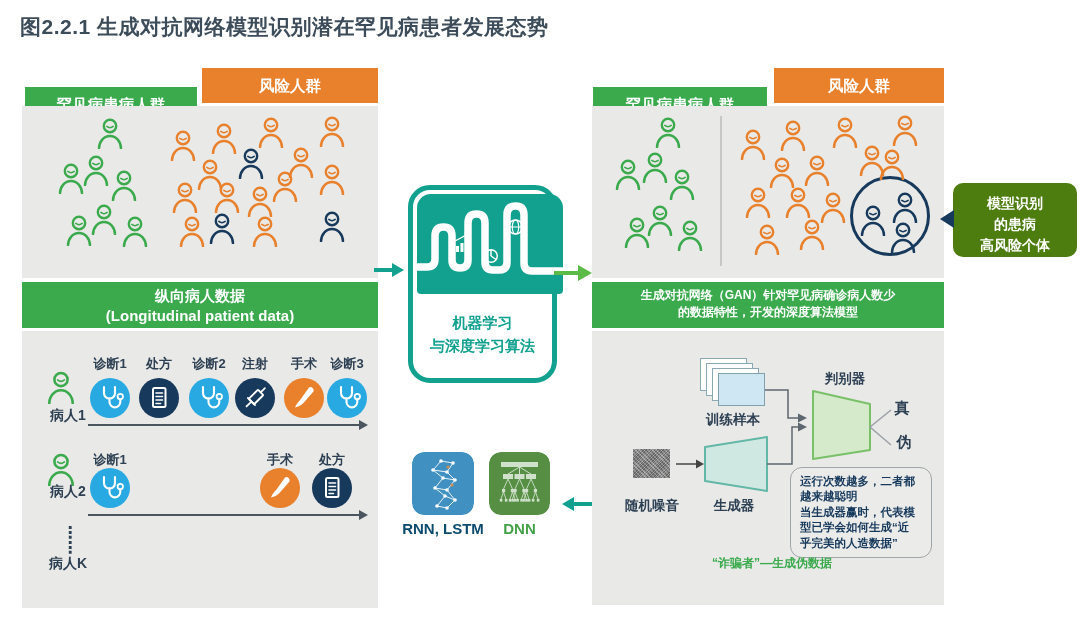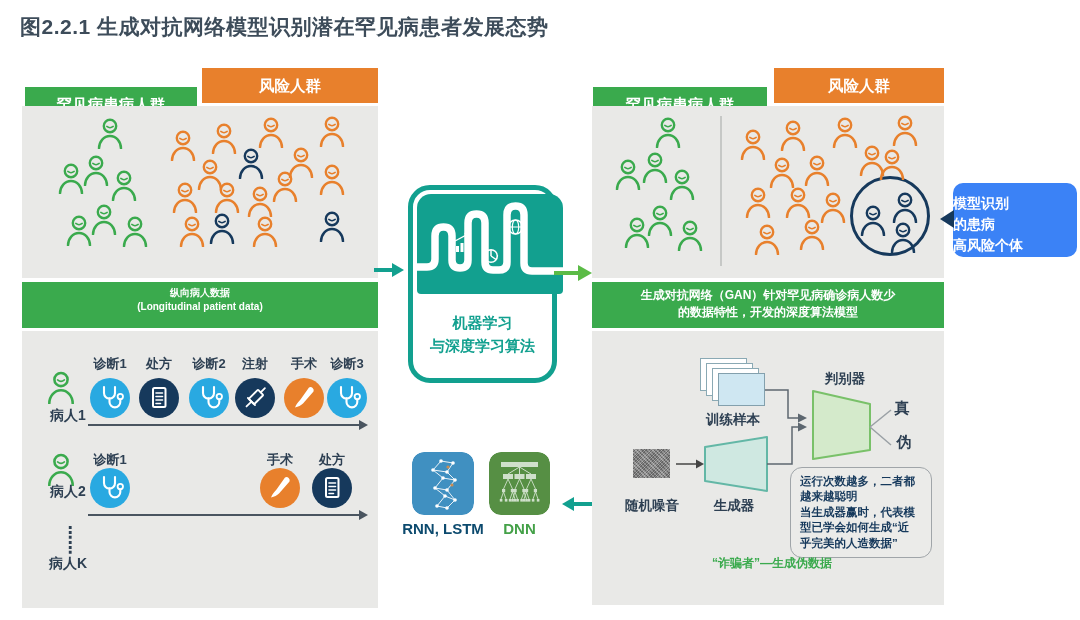--- a/index.html
+++ b/index.html
@@ -13,22 +13,22 @@
   .title{left:20px;top:13px;font-size:21px;font-weight:bold;color:#3d4c5a;letter-spacing:.5px;}
   .hdr{height:35px;line-height:35px;text-align:center;color:#fff;font-size:15.5px;font-weight:bold;}
   .hdr-green{background:#3aaa4d;margin-top:19px;}
   .hdr-orange{background:#e8802c;}
   .panel{background:#e9e9e7;}
   .band{background:#3aaa4d;color:#fff;text-align:center;}
   .person{position:absolute;width:28px;height:31px;}
   .person-lg{width:30px;height:33px;}
   .divider{position:absolute;width:2px;background:#c6c8c6;}
   .hl-circle{position:absolute;width:80px;height:80px;border:3px solid #16395c;border-radius:50%;box-sizing:border-box;}
-  .callout{background:#3b82f6;border-radius:10px;color:#fff;font-size:14px;font-weight:bold;
-    line-height:1.5;padding-top:10px;box-sizing:border-box;}
+  .callout{background:#4d7c0f;border-radius:10px;color:#fff;font-size:14px;font-weight:bold;
+    text-align:center;line-height:1.5;padding-top:10px;box-sizing:border-box;}
   .callout::before{content:'';position:absolute;left:-13px;top:27px;
     border-right:14px solid #16395c;border-top:9px solid transparent;border-bottom:9px solid transparent;}
   .ml-box{border:5px solid #12a08f;border-radius:22px;background:#fff;box-sizing:border-box;padding:4px;}
   .ml-top{width:146px;height:100px;background:#12a08f;border-radius:14px 14px 4px 4px;overflow:hidden;}
   .ml-text{margin-top:17px;text-align:center;color:#12a08f;font-size:15px;font-weight:bold;line-height:1.55;}
   .ev-label{position:absolute;width:56px;margin-left:-28px;text-align:center;
     font-size:13px;font-weight:bold;color:#2e4053;}
   .ev-circle{position:absolute;width:40px;height:40px;margin:-20px 0 0 -20px;border-radius:50%;}
   .ev-circle svg{position:absolute;left:4px;top:4px;width:32px;height:32px;}
   .patient-label{position:absolute;width:60px;text-align:center;font-size:14px;font-weight:bold;color:#2e4053;}
@@ -154,21 +154,21 @@
     </svg>
     <svg class="person" viewBox="0 0 28 31" style="left: 186px; top: 107px; color: rgb(22, 57, 92);">
       <use href="#sym-person"></use>
     </svg>
     <svg class="person" viewBox="0 0 28 31" style="left: 296px; top: 105px; color: rgb(22, 57, 92);">
       <use href="#sym-person"></use>
     </svg>
   </div>
 
 <div class="abs band" style="left:22px;top:282px;width:356px;height:46px;">
-  <div class="pre" style="padding-top:4px;font-size:10px;font-weight:bold;line-height:1.35;">纵向病人数据
+  <div class="pre" style="padding-top:4px;font-size:15px;font-weight:bold;line-height:1.35;">纵向病人数据
 (Longitudinal patient data)</div>
 </div>
 
 <div class="abs panel" style="left:22px;top:331px;width:356px;height:277px;">
 
   <svg class="person person-lg" style="left:24px;top:40px;color:#3aaa4d;" viewBox="0 0 28 31">
       <use href="#sym-person"></use>
     </svg>
   <div class="patient-label" style="left:16px;top:76px;">病人1</div>
   <div class="abs" style="left:0;top:0;width:356px;height:120px;">

